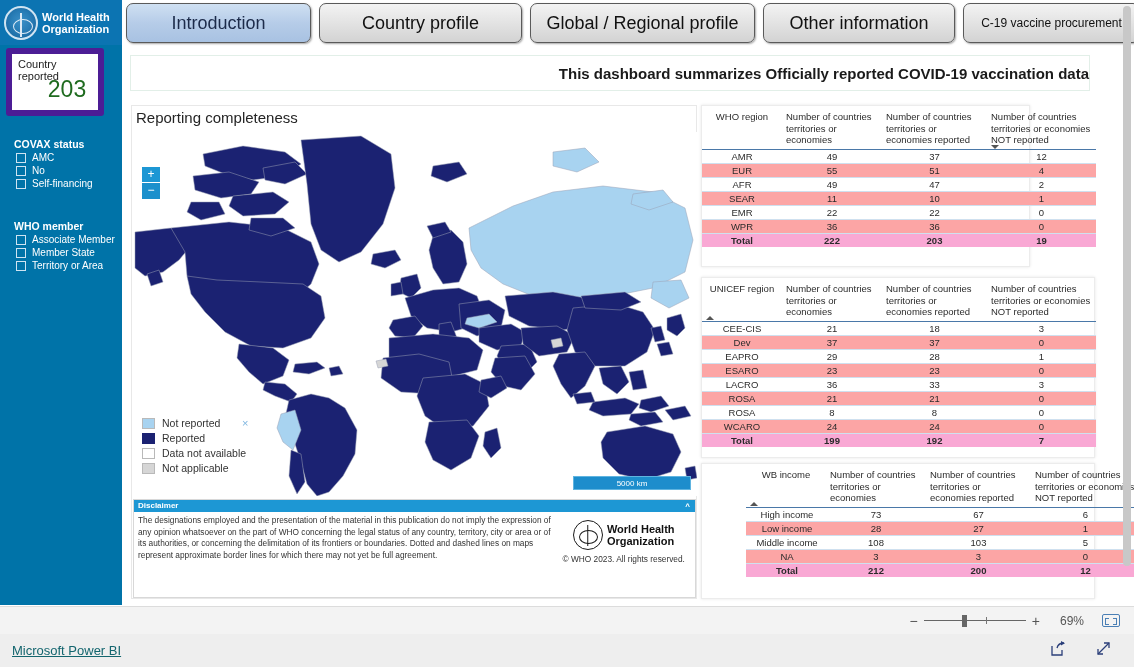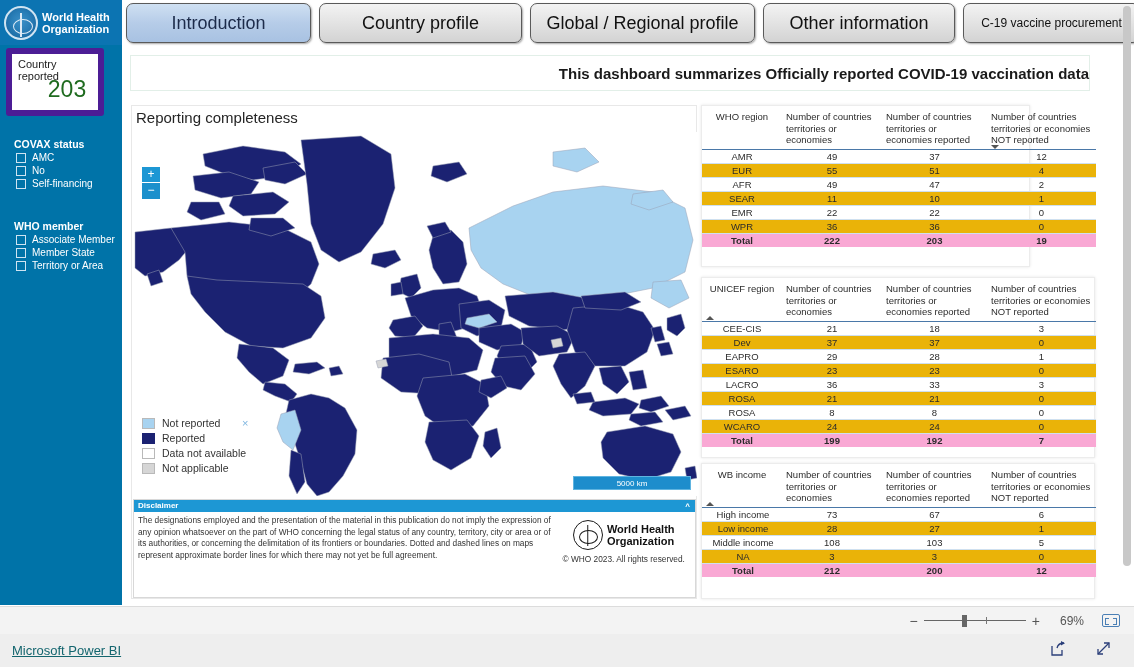--- a/index.html
+++ b/index.html
@@ -258,21 +258,21 @@
 
   
   .table-panel {
     position: absolute;
     background: #ffffff;
     border: 1px solid #ececec;
     box-shadow: 0 0 3px rgba(0,0,0,0.10);
   }
   #panel-who    { left: 701px; top: 105px;  width: 329px; height: 162px; }
   #panel-unicef { left: 701px; top: 277px;  width: 394px; height: 181px; }
-  #panel-wb     { left: 701px; top: 463px;  width: 394px; height: 136px; }
+  #panel-wb     { left: 701px; top: 463px;  width: 394px; height: 136px; padding-left: 44px; }
 
   table.dt {
     width: 100%;
     border-collapse: collapse;
     font-size: 9.5px;
     color: #2b2b2b;
     table-layout: fixed;
   }
   table.dt th {
     font-weight: normal;
@@ -287,21 +287,21 @@
   table.dt th.c1 { width: 100px; text-align: left; }
   table.dt th.c2 { width: 105px; text-align: left; }
   table.dt th.c3 { width: 109px; text-align: left; }
   table.dt td {
     padding: 1px 4px;
     text-align: center;
     border-bottom: 1px solid #cfe0ef;
     height: 14px;
   }
   table.dt td.c0 { text-align: center; }
-  table.dt tr.alt td { background: #eab308; }
+  table.dt tr.alt td { background: #fca5a5; }
   table.dt tr.total td {
     font-weight: bold;
     border-top: 1.6px solid #4a78a8;
     border-bottom: none;
     background: #f9a8d4;
   }
   .sort-arrow-down {
     position: absolute; left: 4px; bottom: 0px;
     width: 0; height: 0;
     border-left: 4px solid transparent;

